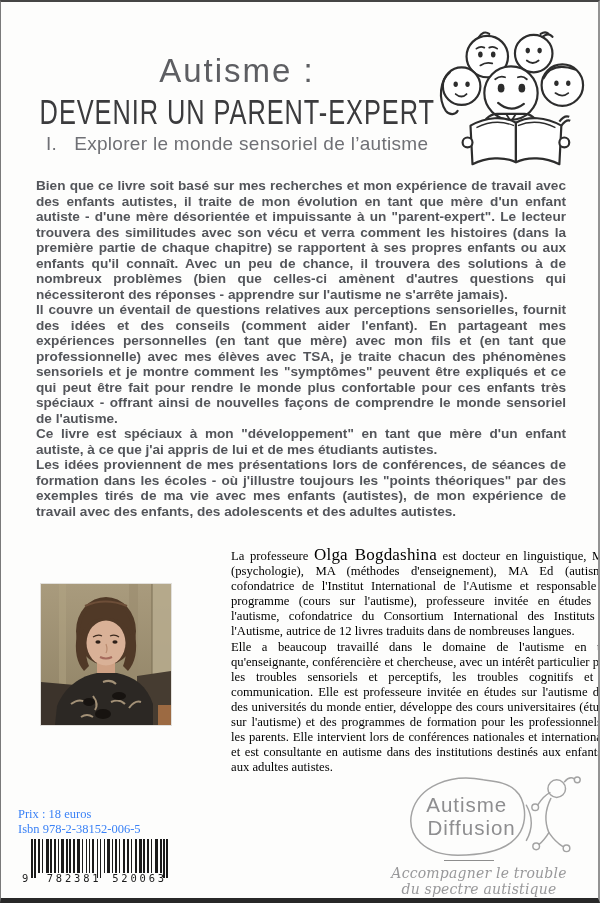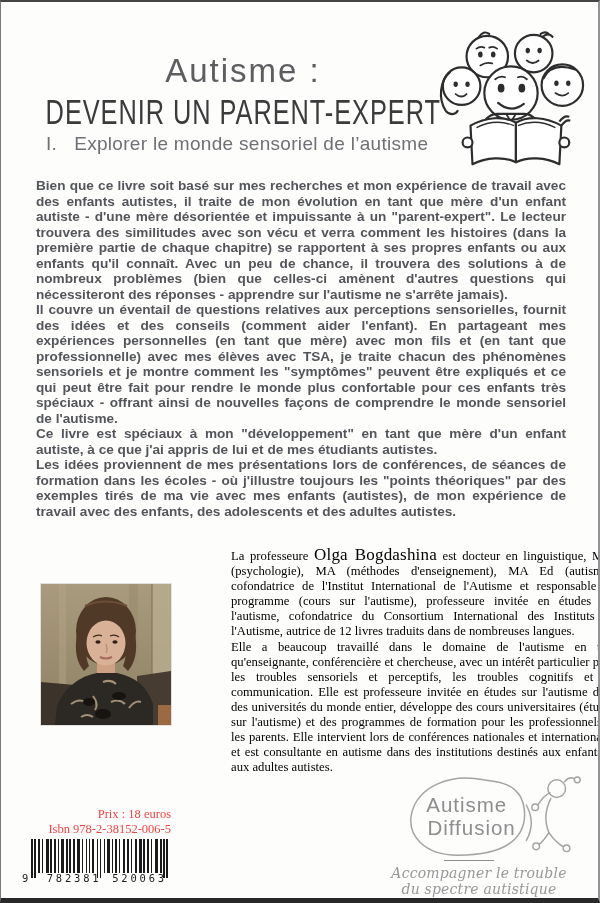--- a/index.html
+++ b/index.html
@@ -4,21 +4,21 @@
 <style>
   html,body{margin:0;padding:0;background:#e8e8e8;}
   .page{
     position:relative; width:600px; height:903px; margin:0 auto;
     background:#fdfdfc; box-sizing:border-box; overflow:hidden;
     border-top:2px solid #454545; border-bottom:5px solid #282828;
     border-left:1px solid #7a7a7a; border-right:2px solid #939393;
     font-family:"Liberation Sans", sans-serif;
   }
   
-  .title-block{position:absolute; left:0; top:50px; width:472px; text-align:center;margin-left:6px;}
+  .title-block{position:absolute; left:0; top:50px; width:472px; text-align:center;}
   .title{font-size:33px; font-weight:400; color:#5d5e62; letter-spacing:2px;}
   .subtitle{margin-top:8px;}
   .subtitle-inner{display:inline-block; font-size:27px; font-weight:400; color:#3b3b3d;
     letter-spacing:1px; transform:scale(0.94,1.28);}
   .illustration{position:absolute; left:430px; top:20px; width:158px; height:154px;}
   .section-heading{position:absolute; left:45px; top:131px; font-size:19px; color:#6f7075; letter-spacing:0.3px;}
   .section-number{margin-right:17px;}
   
   .synopsis{position:absolute; left:35px; top:176px; width:530px;
     font-size:13.6px; line-height:15.5px; color:#53555a; text-align:justify;}
@@ -26,21 +26,21 @@
   
   .author-photo{position:absolute; left:40px; top:582px; width:130px; height:141px;
     box-shadow:0 0 0 1px #e2e0dc;}
   .bio{position:absolute; left:185px; top:545px; width:385px;
     font-family:"Liberation Serif", serif; font-size:12.7px; line-height:15.1px;
     color:#000000; text-align:justify;margin-left:45px;}
   .bio p{margin:0;}
   .author-name{font-size:17px; letter-spacing:0.2px;}
   
   .pricing{position:absolute; left:17px; top:805px;
-    font-family:"Liberation Serif", serif; font-size:12.5px; color:#ef4444; line-height:14.5px;text-align:right;}
+    font-family:"Liberation Serif", serif; font-size:12.5px; color:#3b82f6; line-height:14.5px;}
   .barcode{display:block; margin:3px 0 0 3px; width:150px; height:44px;}
   .barcode text{font-family:"DejaVu Sans Mono", monospace; font-size:11px; fill:#1c1c1c;}
   .publisher-logo{position:absolute; left:398px; top:770px; width:200px; height:90px;}
   .logo-divider{position:absolute; left:443px; top:858px; width:50px; height:0;
     border-top:1px solid #8d8d8d;}
   .tagline{position:absolute; left:383px; top:863px; width:190px; text-align:center;
     font-family:"DejaVu Serif", serif; font-style:italic; font-size:14px; color:#98989a;
     letter-spacing:0.2px;}
 </style>
 </head>

